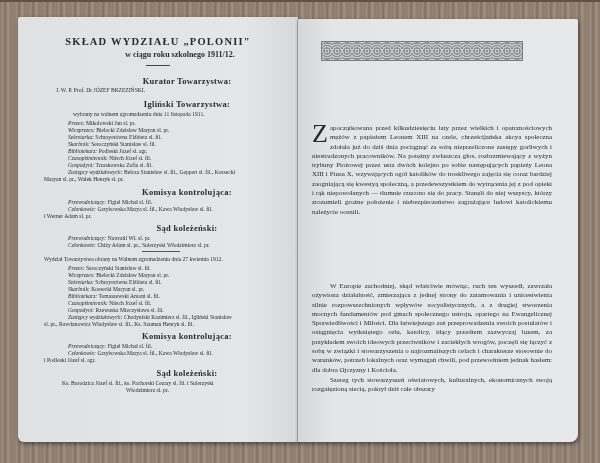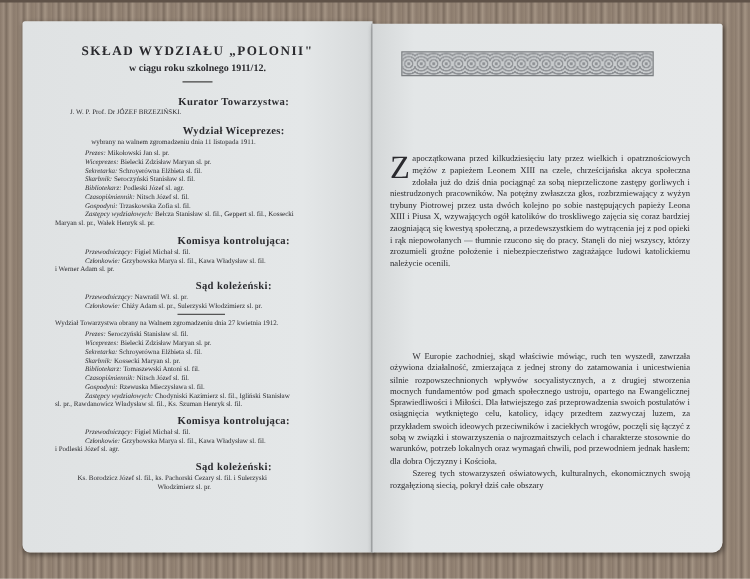--- a/index.html
+++ b/index.html
@@ -9,21 +9,21 @@
     font-family:"Liberation Serif",serif;}
   .plank-line{position:absolute;top:0;left:0;width:600px;height:2px;background:#5f5248;}
   .page{position:absolute;background:#e2e5e6;box-shadow:1px 2px 4px rgba(0,0,0,0.45);color:#2a2a2e;}
   .left{left:18px;top:17px;width:280px;height:425px;border-radius:2px 0 0 6px;
     background:linear-gradient(90deg,#dfe2e3 0%,#e4e7e8 80%,#d6d9da 100%);}
   .right{left:298px;top:19px;width:280px;height:423px;border-radius:0 2px 8px 0;
     background:linear-gradient(90deg,#d4d7d8 0%,#e3e6e7 12%,#e6e8e9 100%);}
   .spine{position:absolute;left:297px;top:19px;width:2px;height:423px;background:#a9acae;}
   .center{text-align:center;}
   .title{position:absolute;left:0;width:280px;top:19px;font-size:10.5px;font-weight:bold;letter-spacing:1.2px;}
-  .subtitle{position:absolute;left:0;width:280px;top:33px;font-size:8px;font-weight:bold;}
+  .subtitle{position:absolute;left:0;width:324px;top:33px;font-size:8px;font-weight:bold;}
   .orn{position:absolute;left:128px;top:48px;width:24px;height:1px;background:#444;}
   .h{position:absolute;left:0;width:338px;font-size:8.5px;font-weight:bold;letter-spacing:.3px;}
   .small{position:absolute;font-size:5.6px;line-height:6.6px;white-space:nowrap;}
   .it{font-style:italic;}
   .rule{position:absolute;left:124px;width:38px;height:1px;background:#555;}
   .banner{position:absolute;left:23px;top:22px;width:200px;height:18px;
     background:repeating-radial-gradient(circle at 5px 9px,#8d9094 0px,#8d9094 1px,#c8cbcd 1.5px,#c8cbcd 2.5px);
     background-size:10px 18px;border:1px solid #7a7d80;}
   .body-text{position:absolute;left:14px;width:240px;font-size:6.9px;line-height:9.3px;text-align:justify;}
   .dropcap{float:left;font-size:26px;line-height:20px;margin:1px 2px 0 0;}
@@ -35,21 +35,21 @@
 <div class="plank-line"></div>
 
 <div class="page left">
   <div class="title center">SKŁAD WYDZIAŁU „POLONII"</div>
   <div class="subtitle center">w ciągu roku szkolnego 1911/12.</div>
   <div class="orn"></div>
 
   <div class="h center" style="top:59px;">Kurator Towarzystwa:</div>
   <div class="small" style="left:38px;top:70px;">J. W. P. Prof. Dr JÓZEF BRZEZIŃSKI.</div>
 
-  <div class="h center" style="top:82px;">Wydział Wiceprezes:</div>
+  <div class="h center" style="top:82px;">Igliński Towarzystwa:</div>
   <div class="small" style="left:55px;top:94px;">wybrany na walnem zgromadzeniu dnia 11 listopada 1911.</div>
   <div>
     <div class="small" style="left:50px;top:103px;"><span class="it">Prezes:</span> <span>Mikołowski Jan sl. pr.</span></div>
     <div class="small" style="left:50px;top:110px;"><span class="it">Wiceprezes:</span> <span>Bielecki Zdzisław Maryan sl. pr.</span></div>
     <div class="small" style="left:50px;top:117px;"><span class="it">Sekretarka:</span> <span>Schroyerówna Elżbieta sl. fil.</span></div>
     <div class="small" style="left:50px;top:124px;"><span class="it">Skarbnik:</span> <span>Seroczyński Stanisław sl. fil.</span></div>
     <div class="small" style="left:50px;top:131px;"><span class="it">Bibliotekarz:</span> <span>Podleski Józef sl. agr.</span></div>
     <div class="small" style="left:50px;top:138px;"><span class="it">Czasopiśmiennik:</span> <span>Nitsch Józef sl. fil.</span></div>
     <div class="small" style="left:50px;top:145px;"><span class="it">Gospodyni:</span> <span>Trzaskowska Zofia sl. fil.</span></div>
     <div class="small" style="left:50px;top:152px;"><span class="it">Zastępcy wydziałowych:</span> <span>Bełcza Stanisław sl. fil., Geppert sl. fil., Kossecki</span></div>

